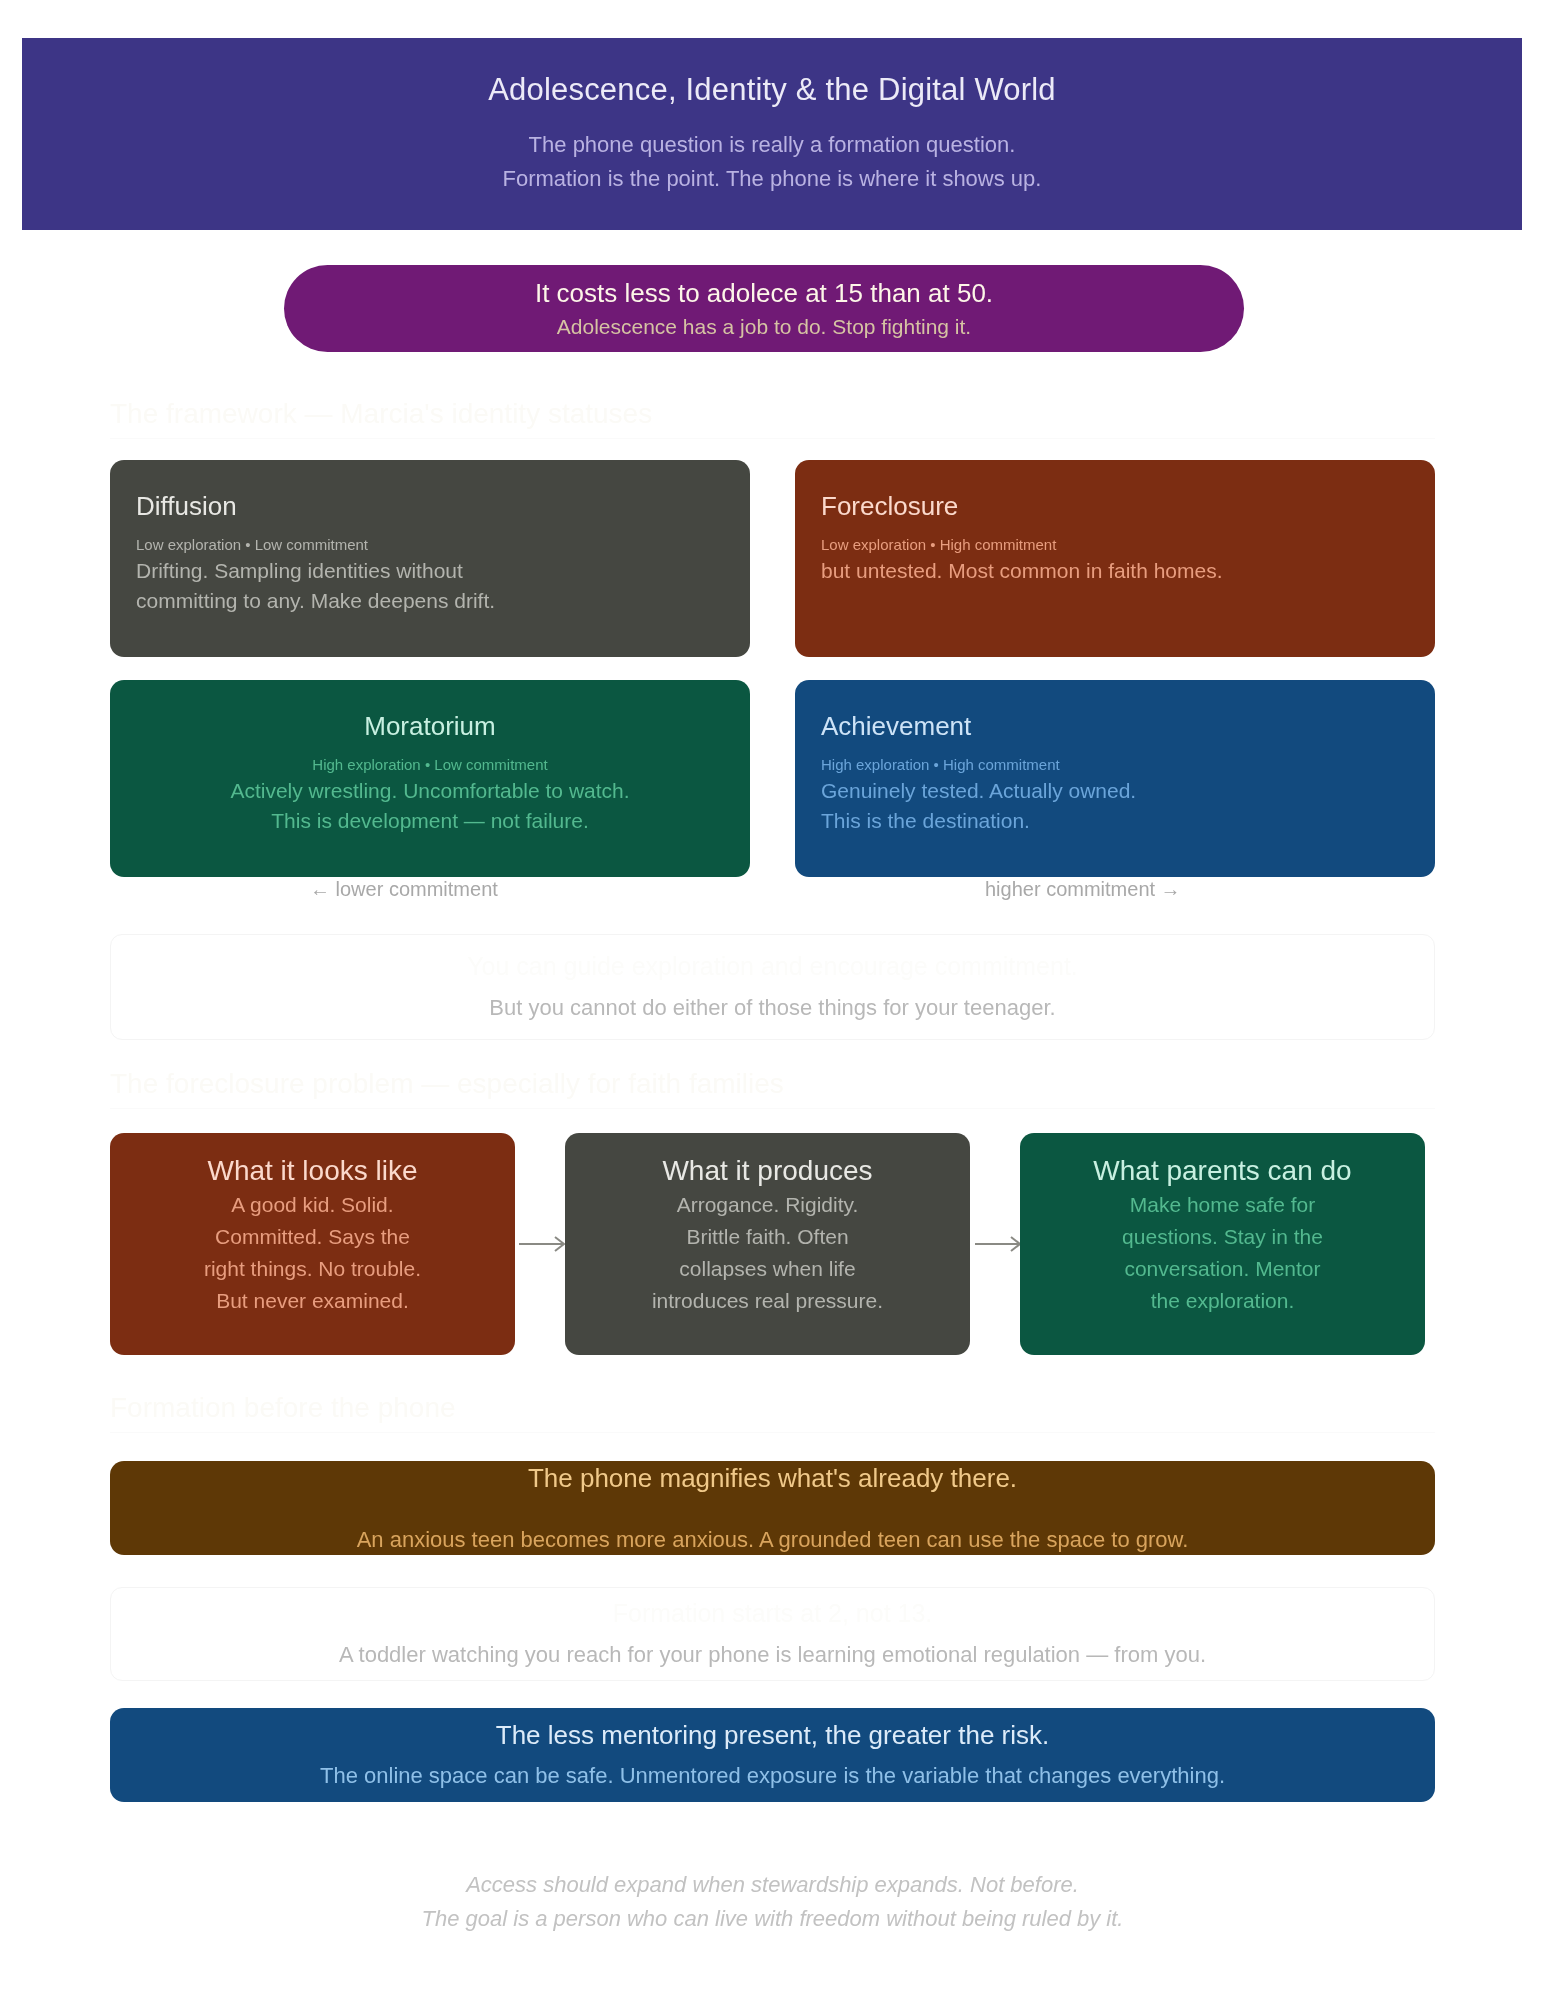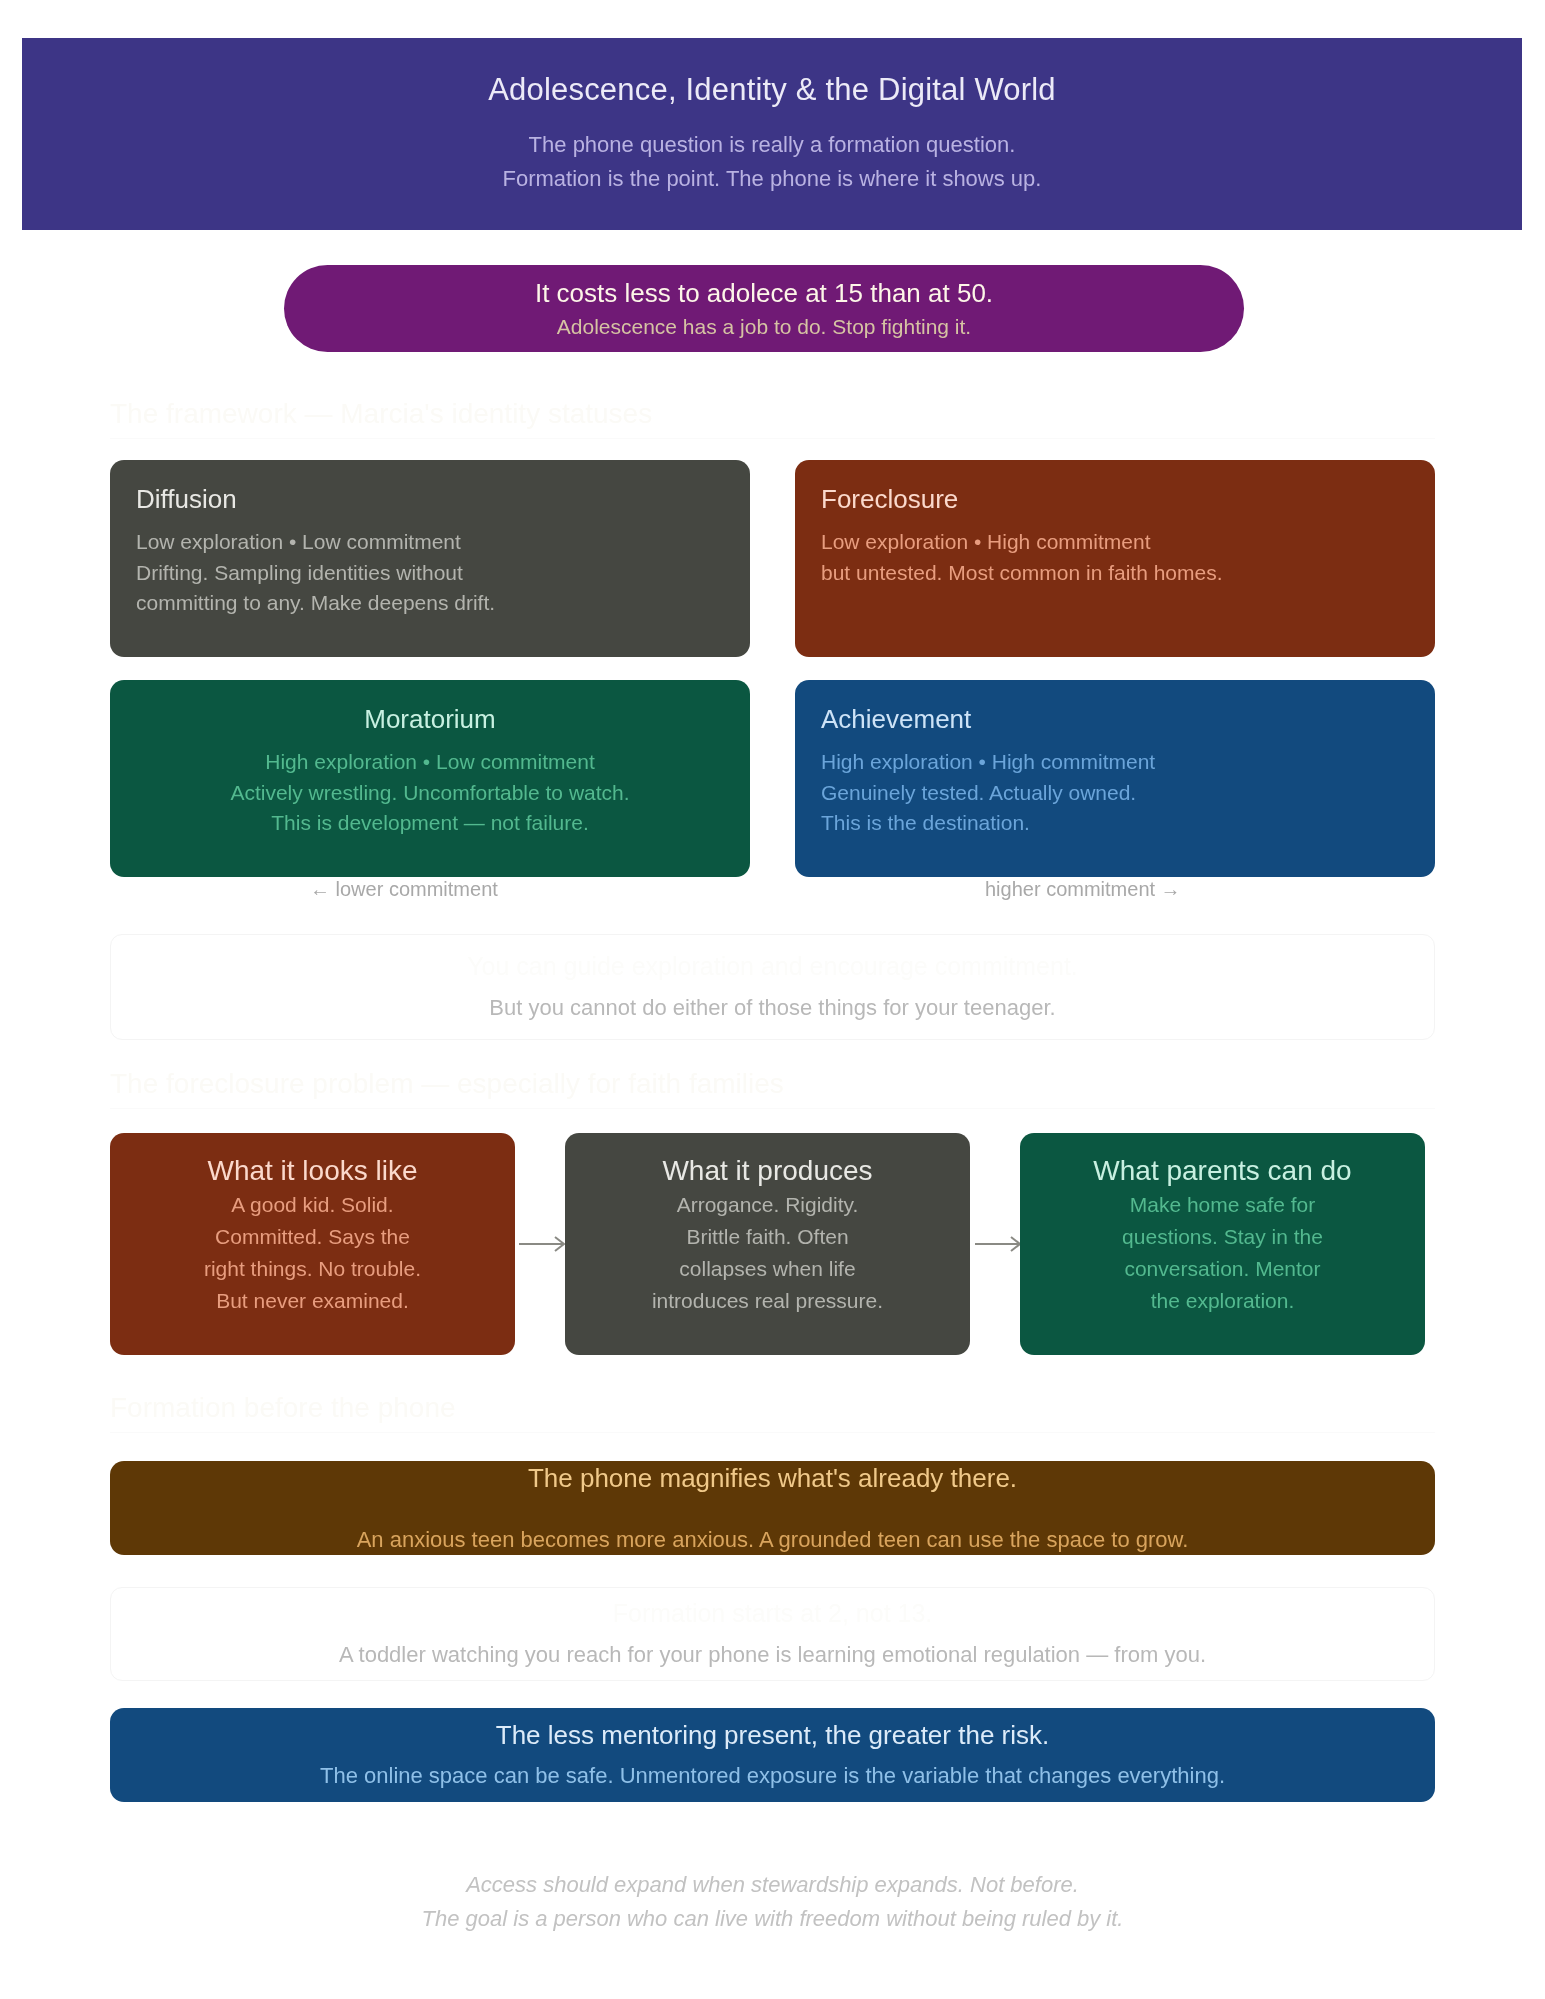--- a/index.html
+++ b/index.html
@@ -93,29 +93,29 @@
     width: 1325px;
     height: 1px;
     background: #fafafa;
   }
 
   
   .card {
     position: absolute;
     border-radius: 14px;
     box-sizing: border-box;
-    padding: 22px 26px 20px 26px;
+    padding: 29px 26px 20px 26px;
   }
   .card .c-title {
     font-size: 26px;
     line-height: 1.35;
     margin-bottom: 10px;
   }
   .card .c-axes {
-    font-size: 21px;
+    font-size: 15px;
     line-height: 1.45;
   }
   .card .c-body {
     font-size: 21px;
     line-height: 1.45;
   }
 
   .card.diffusion   { background: #454741; }
   .card.foreclosure { background: #7c2d12; }
   .card.moratorium  { background: #0b5741; }

